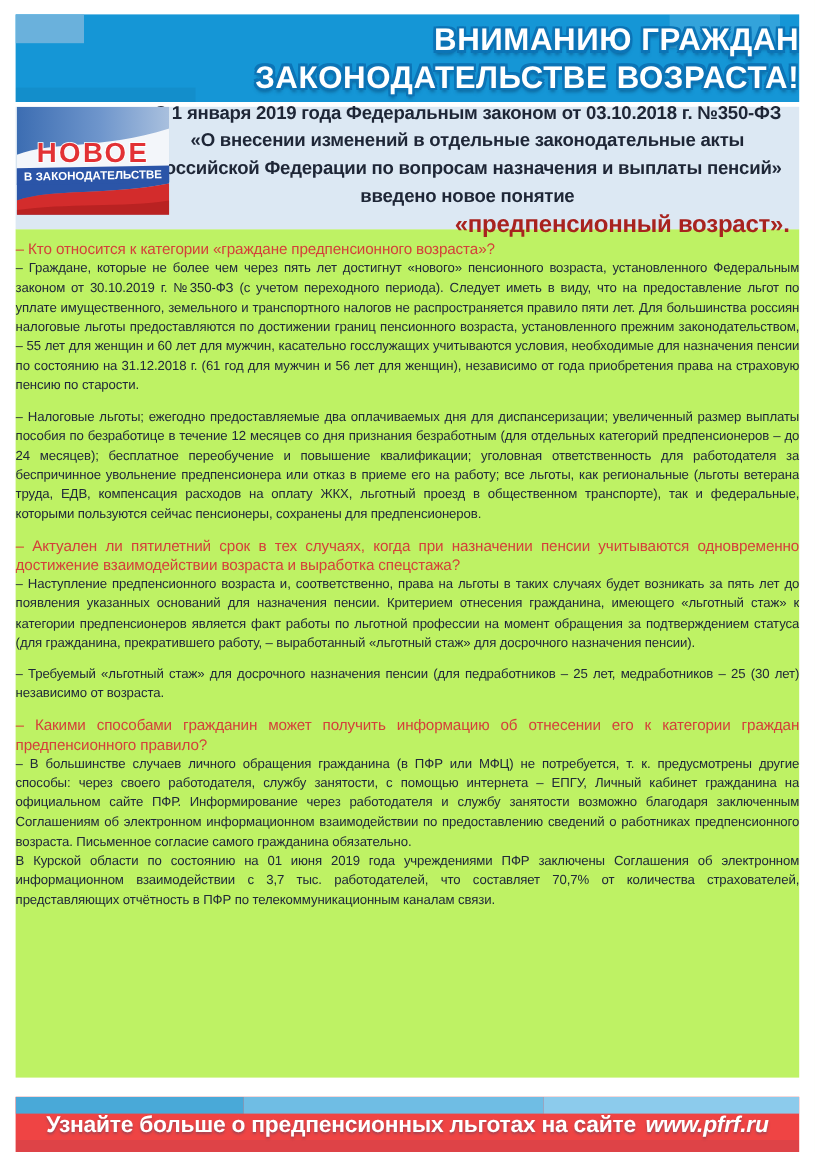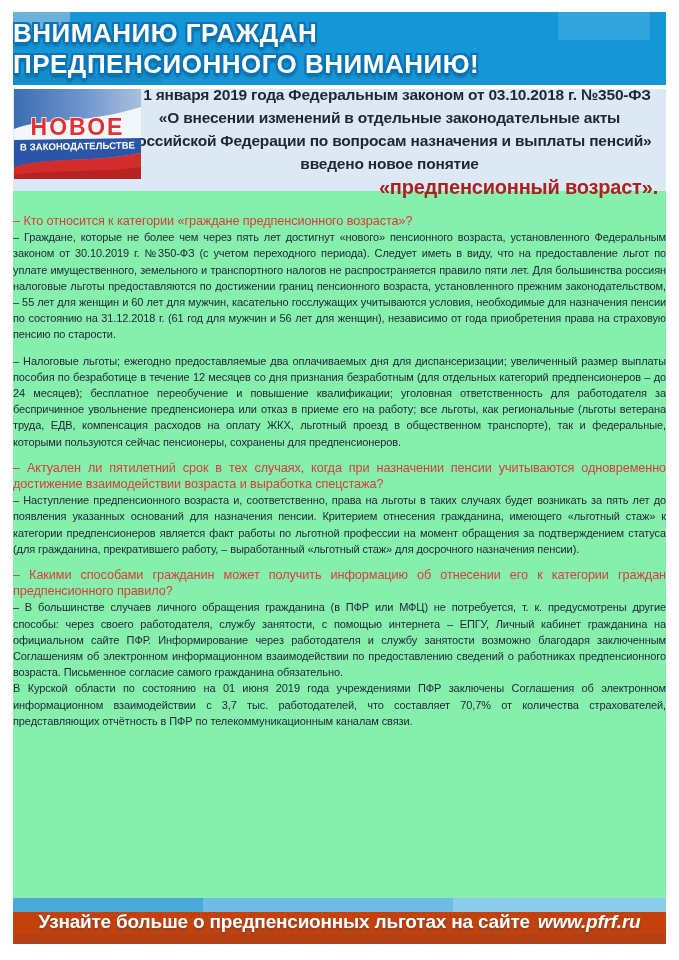--- a/index.html
+++ b/index.html
@@ -14,21 +14,21 @@
   .banner {
     position:relative; margin:12px 13px 0 13px; height:73px;
     background:#1596d6; overflow:hidden;
   }
   .sq { position:absolute; }
   .sq-tl { left:0; top:0; width:57px; height:24px; background:#6ab1dc; }
   .sq-tr { right:16px; top:0; width:92px; height:28px; background:rgba(255,255,255,.13); }
   .sq-bl { left:0; bottom:0; width:150px; height:12px; background:rgba(0,0,0,.05); }
   .banner-title {
     position:absolute; left:0; right:0; top:50%; transform:translateY(-50%);
-    text-align:left; color:#ffffff; font-weight:bold;
+    text-align:right; color:#ffffff; font-weight:bold;
     font-size:26px; line-height:31px; letter-spacing:.5px;
     text-shadow:
       -2px -2px 0 #0c74b6, 2px -2px 0 #0c74b6, -2px 2px 0 #0c74b6, 2px 2px 0 #0c74b6,
       0 -2px 0 #0c74b6, 0 2px 0 #0c74b6, -2px 0 0 #0c74b6, 2px 0 0 #0c74b6,
       0 4px 3px rgba(7,62,105,.55);
   }
   
   .intro {
     position:relative; margin:4px 13px 0 13px; height:102px;
     background:#dce8f3;
@@ -42,35 +42,35 @@
     font-weight:bold; font-size:15.5px; line-height:23px; color:#1e2636;
     letter-spacing:-.2px;
   }
   .intro-highlight {
     font-weight:bold; font-size:20px; line-height:25px; color:#a8231f;
     letter-spacing:-.2px;
     text-align:right;
   }
   
   .qa-area {
-    margin:0 13px; padding-top:22px; height:707px; overflow:hidden;
-    background:#86efac;
+    margin:0 13px; padding-top:9px; height:707px; overflow:hidden;
+    background:#bef264;
   }
   .qa-block { margin-bottom:10px; }
   .q {
     color:#d4403a; font-size:12.7px; line-height:16.2px;
     text-align:justify; letter-spacing:-.1px;
   }
   .a {
     color:#20283a; font-size:11px; line-height:16.2px;
     text-align:justify; letter-spacing:-.1px;
   }
   
   .footer {
-    position:relative; margin:0 13px; height:46px; background:#c2410c; overflow:hidden;
+    position:relative; margin:16px 13px; height:46px; background:#ef4444; overflow:hidden;
   }
   .fseg { position:absolute; top:0; height:14px; }
   .fseg-1 { left:0; width:190px; background:#49a9d8; }
   .fseg-2 { left:190px; width:250px; background:#6fbde4; }
   .fseg-3 { left:440px; right:0; background:#8ccbec; }
   .fbottom { position:absolute; left:0; right:0; bottom:0; height:10px; background:rgba(0,60,110,.07); }
   .footer-text {
     position:absolute; left:0; right:0; top:52%; transform:translateY(-50%);
     text-align:center; color:#ffffff; font-weight:bold; font-size:19px;
     text-shadow:0 2px 2px rgba(10,70,115,.35); letter-spacing:-.2px;
@@ -81,21 +81,21 @@
 <body>
 
 <div class="page">
 
   <div class="banner">
     <div class="sq sq-tl"></div>
     <div class="sq sq-tr"></div>
     <div class="sq sq-bl"></div>
     <div class="banner-title">
       <div>ВНИМАНИЮ ГРАЖДАН</div>
-      <div>ПРЕДПЕНСИОННОГО ВНИМАНИЮ!</div>
+      <div>ЗАКОНОДАТЕЛЬСТВЕ ВОЗРАСТА!</div>
     </div>
   </div>
 
   <div class="intro">
     <svg class="logo" viewBox="0 0 127 90" xmlns="http://www.w3.org/2000/svg" preserveAspectRatio="none">
       <defs>
         <linearGradient id="sky" x1="0" y1="0" x2="1" y2="0">
           <stop offset="0" stop-color="#3c6db2"></stop>
           <stop offset="0.55" stop-color="#6f96cc"></stop>
           <stop offset="1" stop-color="#a9c0de"></stop>
@@ -126,20 +126,21 @@
     <div class="qa-block">
       <p class="a">– Налоговые льготы; ежегодно предоставляемые два оплачиваемых дня для диспансеризации; увеличенный размер выплаты пособия по безработице в течение 12 месяцев со дня признания безработным (для отдельных категорий предпенсионеров – до 24 месяцев); бесплатное переобучение и повышение квалификации; уголовная ответственность для работодателя за беспричинное увольнение предпенсионера или отказ в приеме его на работу; все льготы, как региональные (льготы ветерана труда, ЕДВ, компенсация расходов на оплату ЖКХ, льготный проезд в общественном транспорте), так и федеральные, которыми пользуются сейчас пенсионеры, сохранены для предпенсионеров.</p>
     </div>
 
     <div class="qa-block">
       <p class="q">– Актуален ли пятилетний срок в тех случаях, когда при назначении пенсии учитываются одновременно достижение взаимодействии возраста и выработка спецстажа?</p>
       <p class="a">– Наступление предпенсионного возраста и, соответственно, права на льготы в таких случаях будет возникать за пять лет до появления указанных оснований для назначения пенсии. Критерием отнесения гражданина, имеющего «льготный стаж» к категории предпенсионеров является факт работы по льготной профессии на момент обращения за подтверждением статуса (для гражданина, прекратившего работу, – выработанный «льготный стаж» для досрочного назначения пенсии).</p>
     </div>
 
     <div class="qa-block">
+      <p class="a">– Требуемый «льготный стаж» для досрочного назначения пенсии (для педработников – 25 лет, медработников – 25 (30 лет) независимо от возраста.</p>
     </div>
 
     <div class="qa-block">
       <p class="q">– Какими способами гражданин может получить информацию об отнесении его к категории граждан предпенсионного правило?</p>
       <p class="a">– В большинстве случаев личного обращения гражданина (в ПФР или МФЦ) не потребуется, т. к. предусмотрены другие способы: через своего работодателя, службу занятости, с помощью интернета – ЕПГУ, Личный кабинет гражданина на официальном сайте ПФР. Информирование через работодателя и службу занятости возможно благодаря заключенным Соглашениям об электронном информационном взаимодействии по предоставлению сведений о работниках предпенсионного возраста. Письменное согласие самого гражданина обязательно.</p>
       <p class="a">В Курской области по состоянию на 01 июня 2019 года учреждениями ПФР заключены Соглашения об электронном информационном взаимодействии с 3,7 тыс. работодателей, что составляет 70,7% от количества страхователей, представляющих отчётность в ПФР по телекоммуникационным каналам связи.</p>
     </div>
 
   </div>
 

